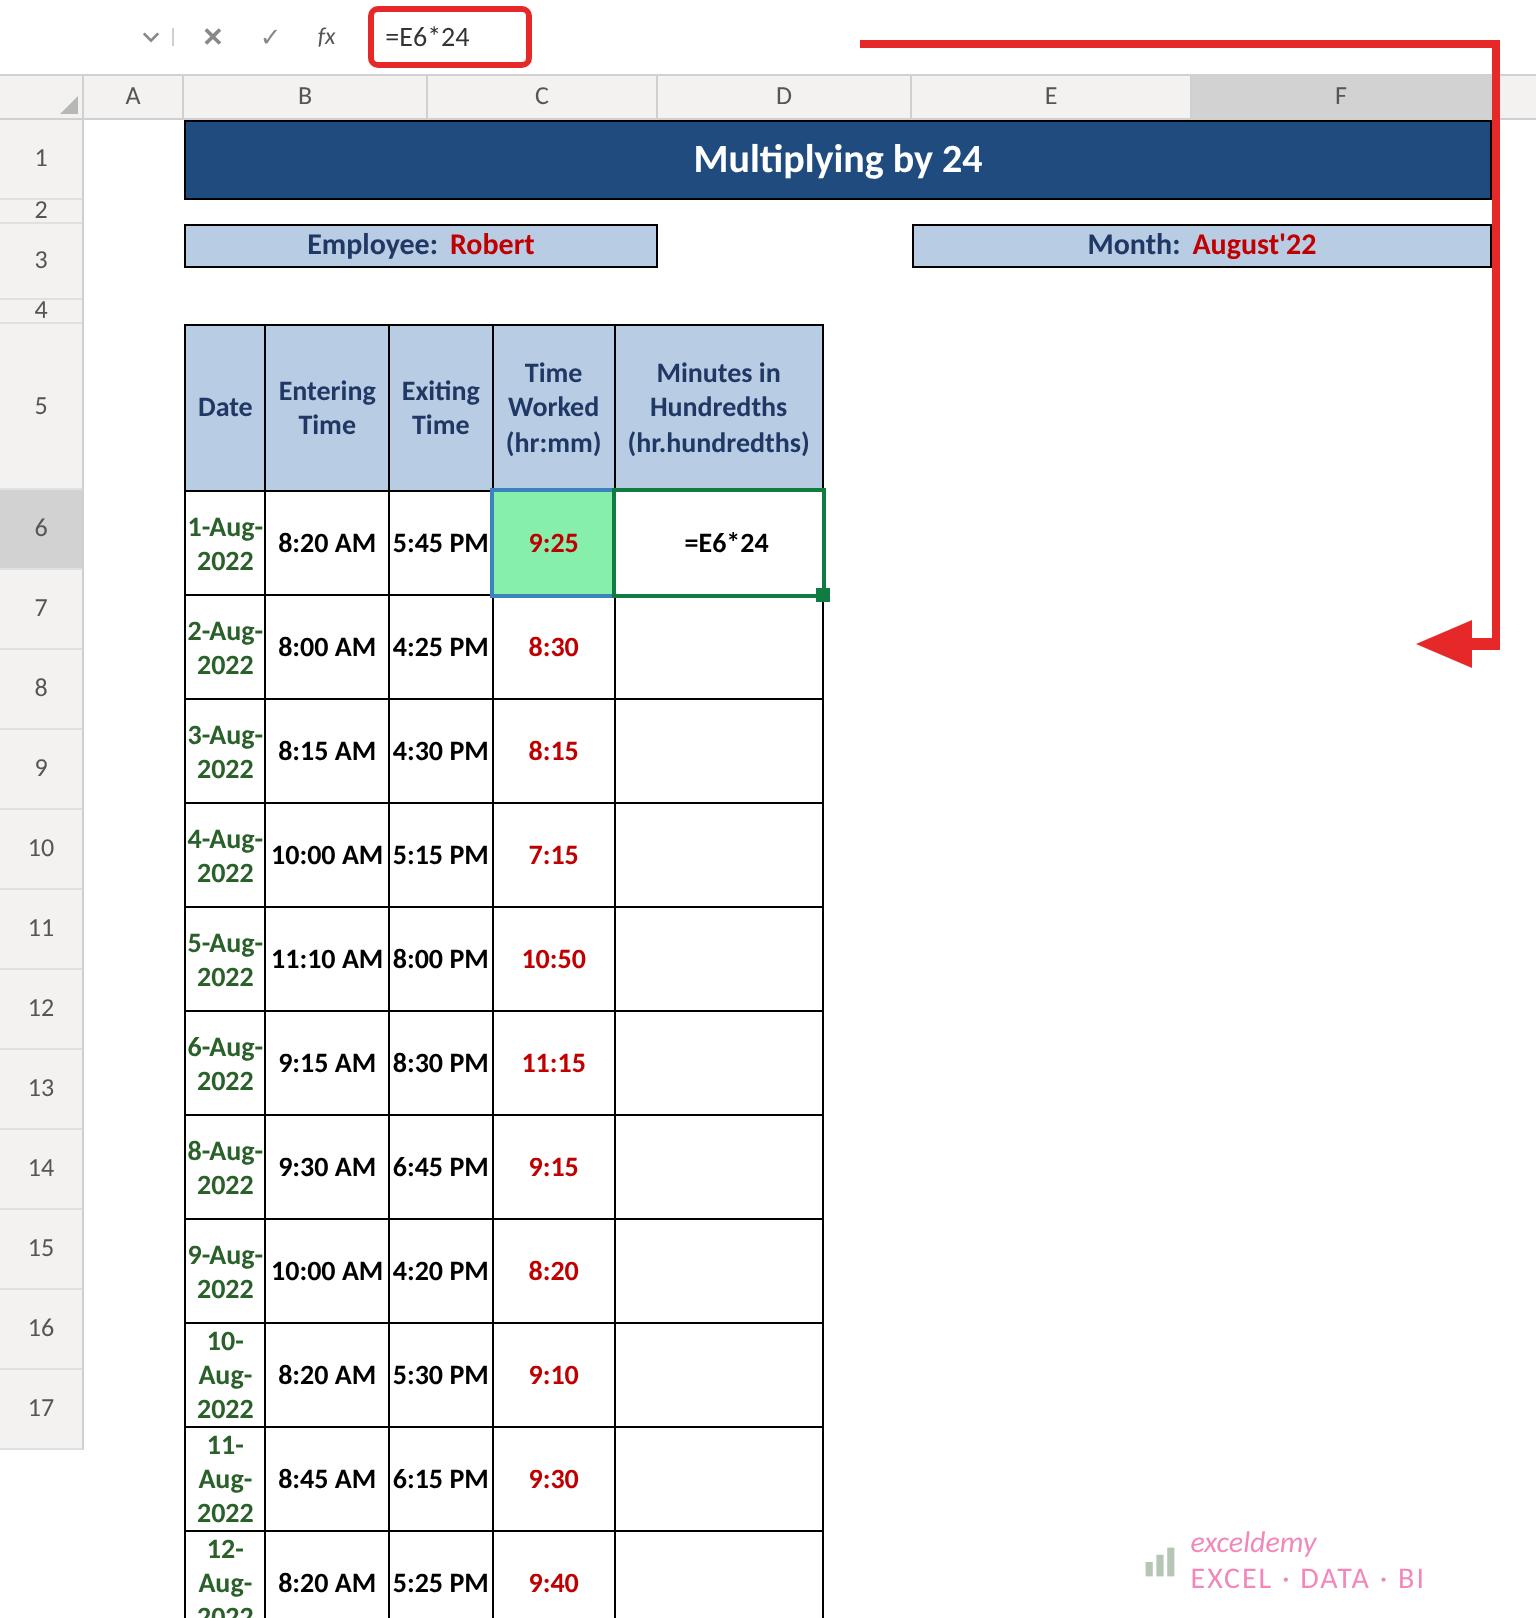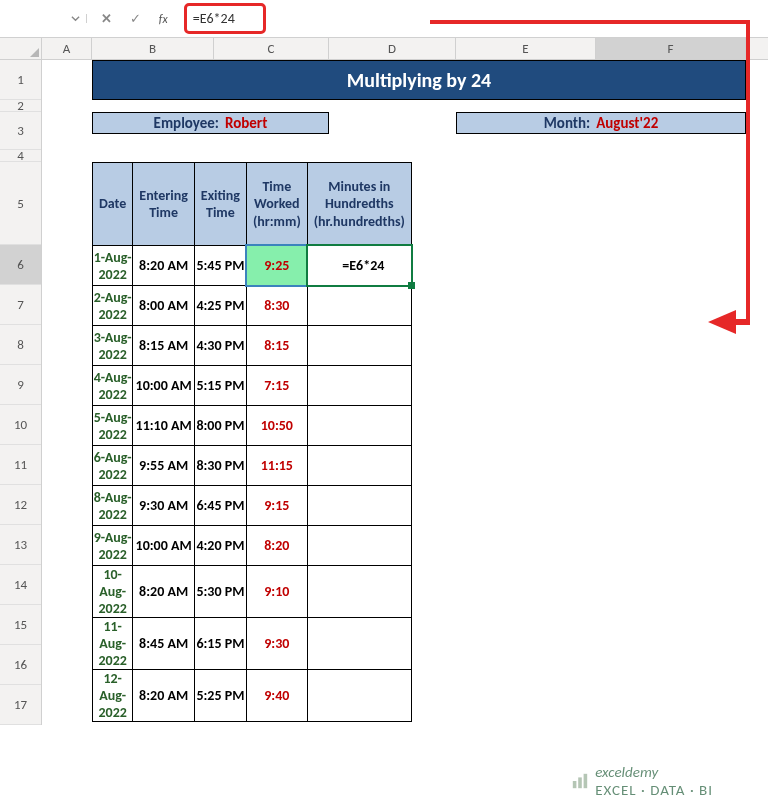--- a/index.html
+++ b/index.html
@@ -162,21 +162,21 @@
   font-size: 14px;
 }
 .tbl th {
   background: #b8cce4;
   color: #1f3864;
   font-weight: bold;
   height: 83px;
   line-height: 1.25;
   padding: 4px 6px;
 }
-.tbl td { height: 40px; font-weight: bold; }
+.tbl td { height: 52px; font-weight: bold; }
 .cB2 { width: 122px; }
 .cC2 { width: 115px; }
 .cD2 { width: 127px; }
 .cE2 { width: 140px; }
 .cF2 { width: 150px; }
 .date-cell { color: #2a602a; }
 .tw-cell { color: #c00000; }
 .f6-cell { background: #fff; text-align: left; padding-left: 8px; color: #000; font-weight: normal; position: relative; }
 .e6-cell { background: #86efac; position: relative; }
 .e6-cell::after {
@@ -226,21 +226,21 @@
 }
 
 
 .watermark {
   position: absolute;
   right: 55px;
   bottom: 10px;
   display: flex;
   align-items: center;
   gap: 6px;
-  color: #14532d;
+  color: #ec4899;
   font-size: 15px;
   font-style: italic;
   opacity: 0.65;
   justify-content: center;
 }
 .watermark .sub { font-size: 15px; letter-spacing: 1px; font-style: normal; display:block; }
 </style>
 </head>
 <body>
 
@@ -352,21 +352,21 @@
           </tr>
           <tr>
             <td class="date-cell">5-Aug-2022</td>
             <td>11:10 AM</td>
             <td>8:00 PM</td>
             <td class="tw-cell">10:50</td>
             <td></td>
           </tr>
           <tr>
             <td class="date-cell">6-Aug-2022</td>
-            <td>9:55 AM</td>
+            <td>9:15 AM</td>
             <td>8:30 PM</td>
             <td class="tw-cell">11:15</td>
             <td></td>
           </tr>
           <tr>
             <td class="date-cell">8-Aug-2022</td>
             <td>9:30 AM</td>
             <td>6:45 PM</td>
             <td class="tw-cell">9:15</td>
             <td></td>

